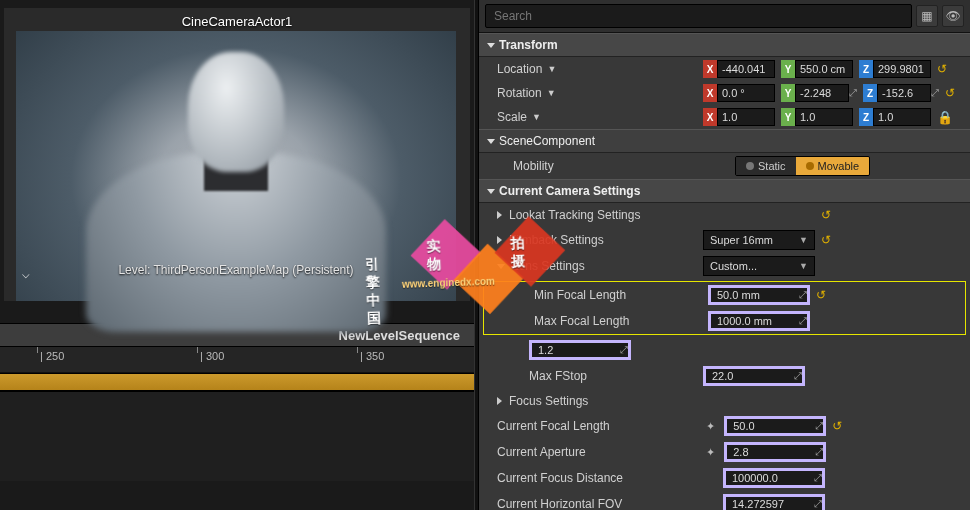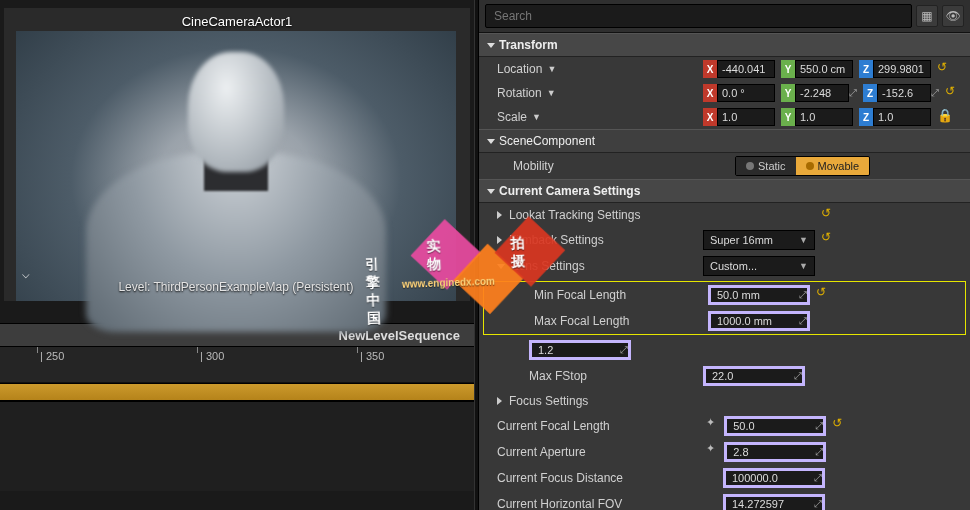--- a/index.html
+++ b/index.html
@@ -12,40 +12,40 @@
   .viewport-area { background: #2a2a2a; border: none; margin: 8px 4px 0 4px; }
   .viewport-title { text-align: center; color: #fff; font-size: 13px; font-weight: 500; padding: 6px 0 2px; text-shadow: 0 1px 2px #000; }
   .viewport-img { width: 440px; height: 270px; margin: 0 12px 0 12px; position: relative;
     background: radial-gradient(ellipse 300px 240px at 50% 55%, #b6babf 0%, #9aa2aa 26%, #4d5c68 55%, #2f3c46 100%); }
   .dummy-head { position: absolute; left: 50%; top: 30%; transform: translate(-50%,-50%); width: 96px; height: 120px;
     background: radial-gradient(ellipse at 40% 30%, #eceff1, #b3bac0 60%, #8c949c); border-radius: 45% 45% 40% 40%; filter: blur(2px); }
   .dummy-torso { position: absolute; left: 50%; top: 78%; transform: translate(-50%,-50%); width: 300px; height: 180px;
     background: radial-gradient(ellipse at 50% 0%, #cfd4d9, #8f99a2 50%, #5c6770); border-radius: 45% 45% 10% 10%; filter: blur(3px); }
   .dummy-neck { position: absolute; left: 50%; top: 50%; transform: translate(-50%,-50%); width: 64px; height: 50px;
     background: #2c2d30; border-radius: 20px 20px 0 0; filter: blur(1px); }
-  .vp-level { position: absolute; bottom: 7px; left: 0; width: 100%; text-align: center; color: #e4e4e4; font-size: 12px; text-shadow: 0 1px 2px #000; }
+  .vp-level { position: absolute; bottom: 24px; left: 0; width: 100%; text-align: center; color: #e4e4e4; font-size: 12px; text-shadow: 0 1px 2px #000; }
   .vp-camera-icon { position: absolute; left: 6px; bottom: 20px; color: #eee; font-size: 10px; }
 
   .seq-header-bar { margin-top: 22px; height: 24px; background: #3d3d3d; border-top: 1px solid #000; border-bottom: 1px solid #000;
     display: flex; align-items: center; justify-content: flex-end; padding-right: 14px; color: #ddd; font-weight: bold; font-size: 13px; }
   .timeline { background: #252525; }
-  .timeline-ticks { height: 36px; border-bottom: 1px solid #111; position: relative; color: #bbb; font-size: 11px; }
+  .timeline-ticks { height: 26px; border-bottom: 1px solid #111; position: relative; color: #bbb; font-size: 11px; }
   .tick { position: absolute; top: 3px; }
   .tick::before { content: ""; position: absolute; left: -3px; top: -3px; width: 1px; height: 6px; background: #888; }
   .track { height: 18px; background: linear-gradient(#cc9a2c,#b5831a); border-top: 1px solid #000; border-bottom: 1px solid #000; }
   .dark-tracks { height: 90px; background: #1f1f1f; border-top: 1px solid #000; }
 
   .search-row { display: flex; align-items: center; background: #2f2f2f; border-bottom: 1px solid #111; padding: 4px 6px; gap: 4px; }
   .search-input { flex: 1; background: #1b1b1b; border: 1px solid #000; color: #fde047; padding: 4px 8px; font-size: 12px; border-radius: 2px; }
   .icon-btn { width: 22px; height: 22px; background: #3b3b3b; border: 1px solid #222; display: flex; align-items: center; justify-content: center; color: #bbb; font-size: 12px; border-radius: 2px; }
 
   .prop-scroll { overflow-y: auto; flex: 1; }
   .section-hdr { background: #474747; border-top: 1px solid #555; border-bottom: 1px solid #222; padding: 4px 8px; font-weight: bold; color: #eee; display: flex; align-items: center; gap: 4px; }
   .tri { display: inline-block; width: 0; height: 0; border-left: 4px solid transparent; border-right: 4px solid transparent; border-top: 5px solid #ddd; }
-  .row { display: flex; padding: 3px 4px 3px 18px; min-height: 24px; gap: 6px; }
+  .row { display: flex; align-items: center; padding: 3px 4px 3px 18px; min-height: 24px; gap: 6px; }
   .row.indent1 { padding-left: 34px; }
   .row.indent2 { padding-left: 50px; }
   .row-label { flex: 0 0 200px; color: #d0d0d0; display: flex; align-items: center; gap: 5px; }
   .row-label.collapsed::before { content: ""; display: inline-block; border-top: 4px solid transparent; border-bottom: 4px solid transparent; border-left: 5px solid #ccc; margin-right: 2px; }
   .row-label.expanded::before { content: ""; display: inline-block; border-left: 4px solid transparent; border-right: 4px solid transparent; border-top: 5px solid #ccc; margin-right: 2px; }
   .chev-down { font-size: 9px; color: #ccc; }
   .vec-field { display: flex; align-items: center; }
   .vec-tag { width: 14px; height: 18px; color: #fff; display: flex; align-items: center; justify-content: center; font-size: 10px; font-weight: bold; }
   .tag-x { background: #c0392b; } .tag-y { background: #6ab04c; } .tag-z { background: #2d7dd2; }
   .num-input { background: #1b1b1b; border: 1px solid #000; color: #dcdcdc; padding: 2px 4px; font-size: 11px; width: 58px; height: 18px; }

